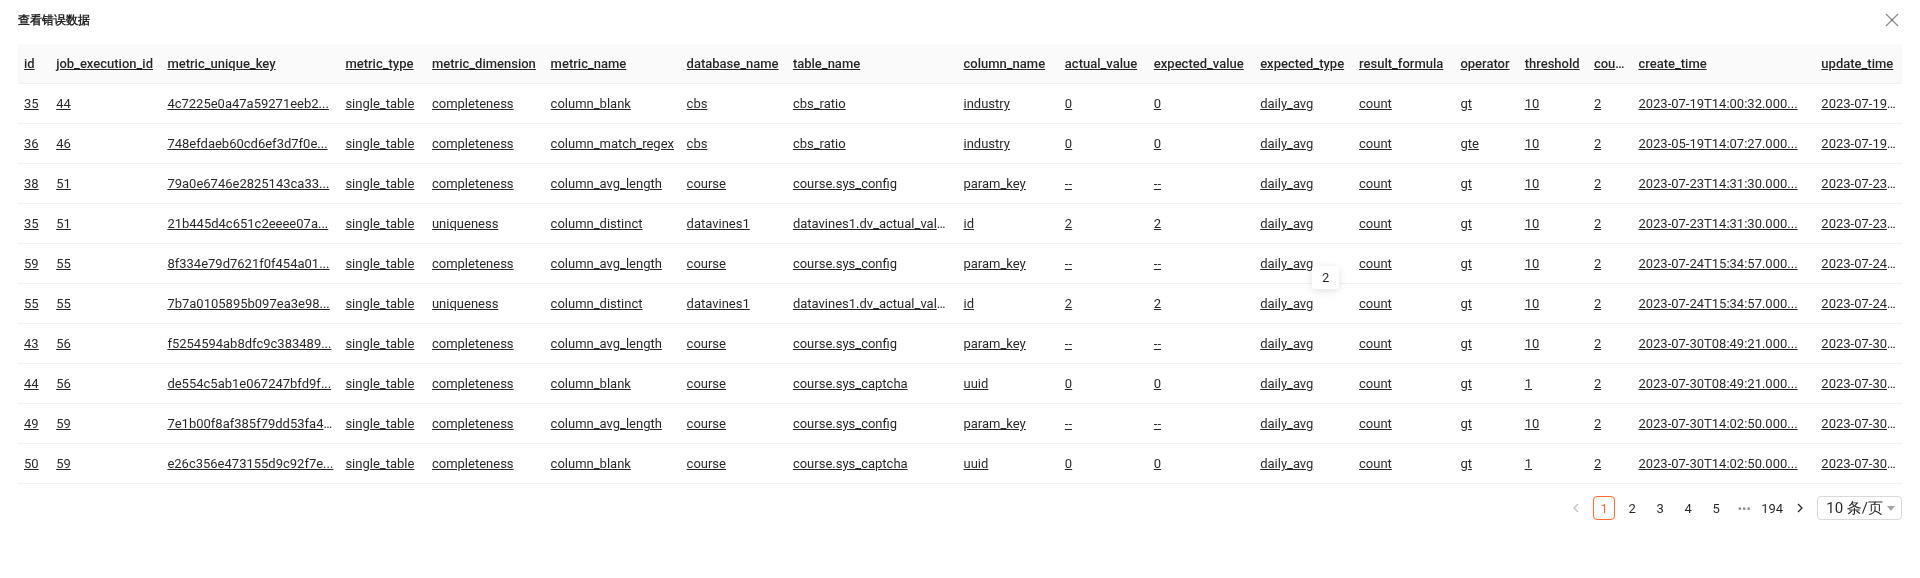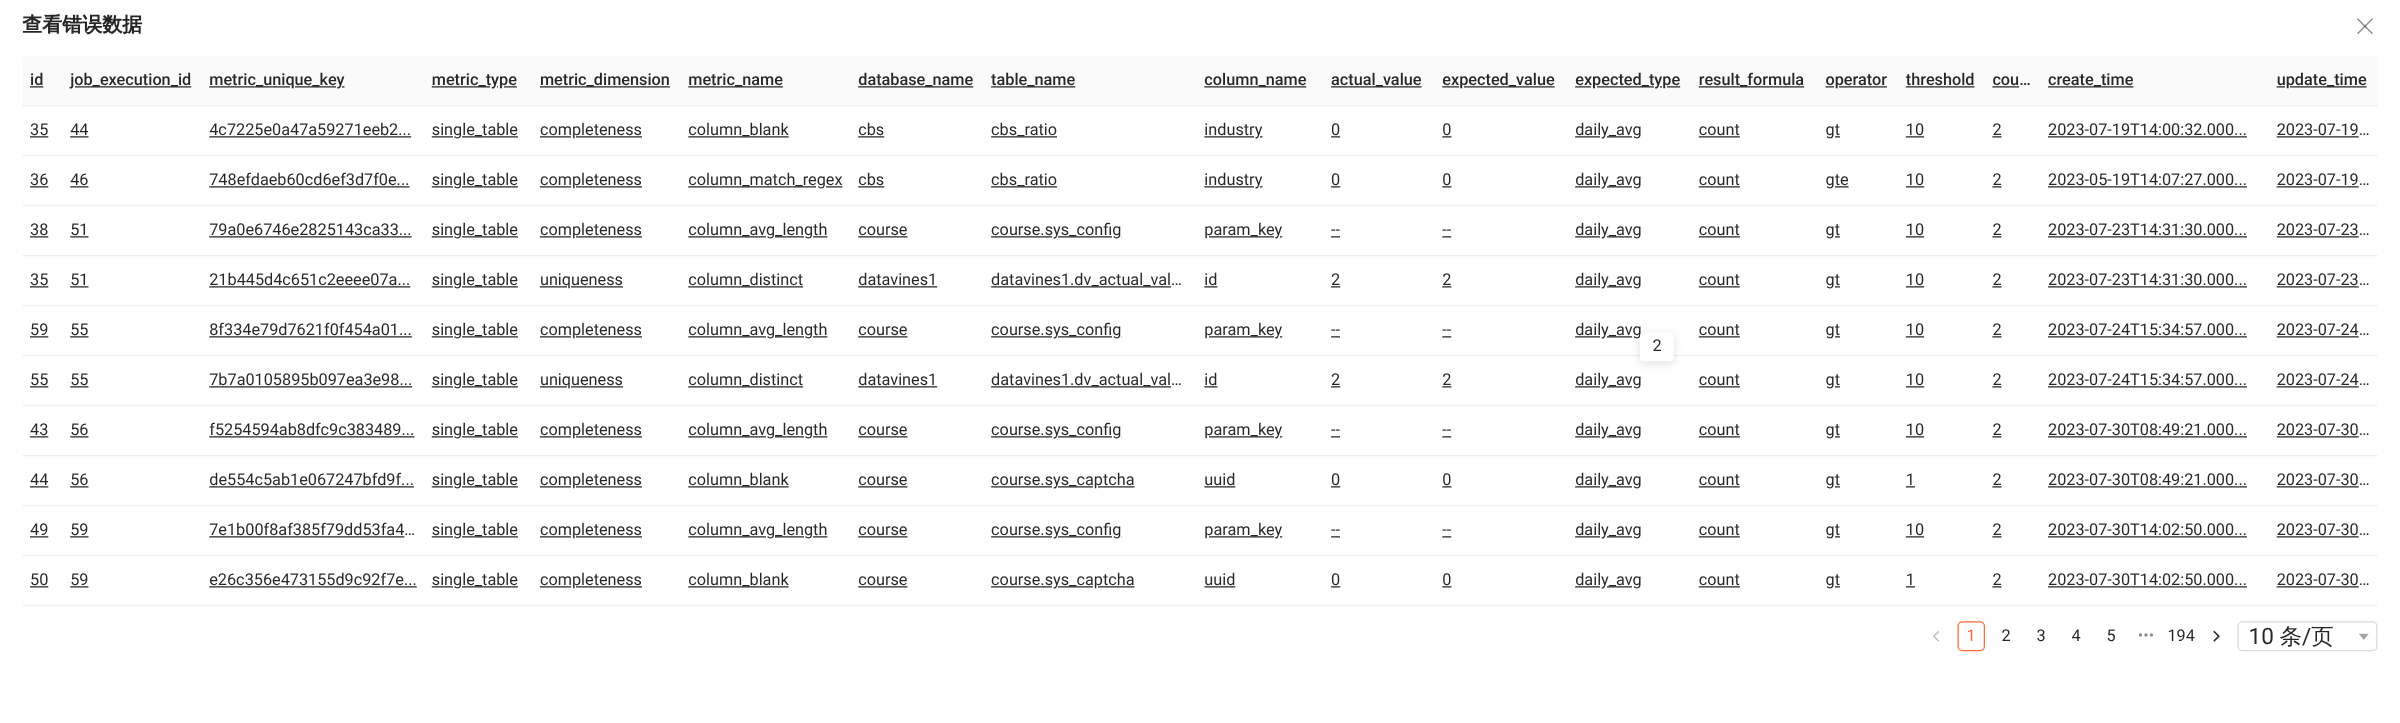--- a/index.html
+++ b/index.html
@@ -11,21 +11,21 @@
       padding: 10px 18px;
     }
     .modal-header {
       display: flex;
       justify-content: space-between;
       align-items: center;
       padding-bottom: 14px;
     }
     .modal-title {
       font-weight: 600;
-      font-size: 16px;
+      font-size: 12px;
     }
     .close-btn {
       cursor: pointer;
       font-size: 16px;
       color: rgba(0,0,0,0.45);
       width: 20px;
       height: 20px;
       display: flex;
       align-items: center;
       justify-content: center;
@@ -100,26 +100,26 @@
     }
     .page-item.disabled {
       color: rgba(0,0,0,0.25);
       cursor: not-allowed;
     }
     .page-ellipsis { color: rgba(0,0,0,0.45); cursor: default; }
     .page-size-select {
       height: 24px;
       border: 1px solid #d9d9d9;
       border-radius: 4px;
-      padding: 0 34px 0 8px;
+      padding: 0 18px 0 8px;
       display: flex;
       align-items: center;
       cursor: pointer;
       position: relative;
-      font-size: 18px;
+      font-size: 15px;
     }
     .page-size-select::after {
       content: "";
       position: absolute;
       right: 6px;
       top: 9px;
       width: 0; height: 0;
       border-left: 4px solid transparent;
       border-right: 4px solid transparent;
       border-top: 5px solid rgba(0,0,0,0.35);

